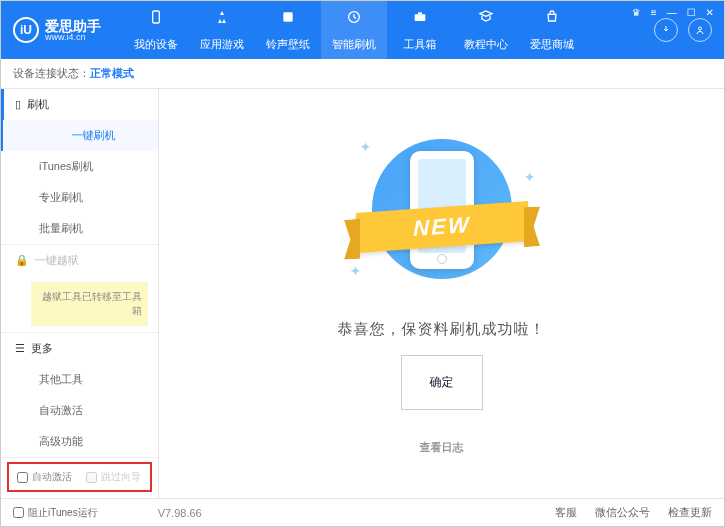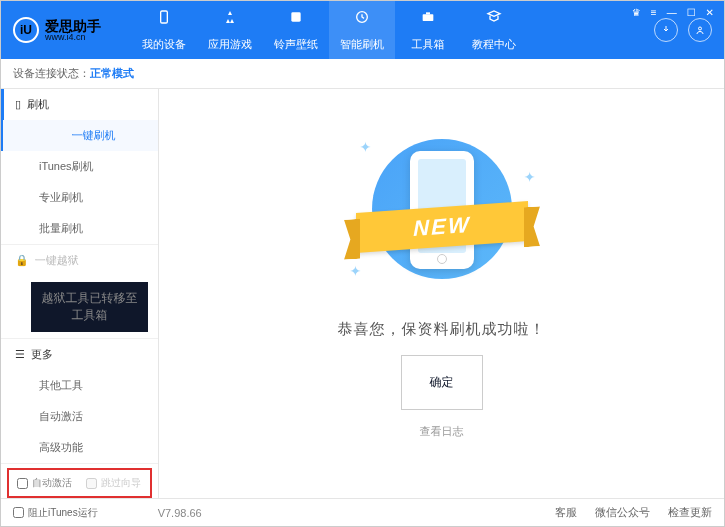--- a/index.html
+++ b/index.html
@@ -1,21 +1,21 @@
 <!DOCTYPE html>
 <html><head>
 <meta charset="utf-8">
 <style>
 * { margin: 0; padding: 0; box-sizing: border-box; font-family: "Microsoft YaHei", Arial, sans-serif; }
 body { width: 725px; height: 527px; overflow: hidden; background: #fff; }
 .window { width: 725px; height: 527px; display: flex; flex-direction: column; border: 1px solid #ccc; }
 
 
 .header { background: #1e7cf5; height: 58px; display: flex; align-items: center; padding: 0 12px; position: relative; }
-.logo-area { display: flex; align-items: center; gap: 6px; color: #000000; margin-right: 30px; }
+.logo-area { display: flex; align-items: center; gap: 6px; color: #ffffff; margin-right: 22px; }
 .logo-badge { width: 26px; height: 26px; border: 2px solid #fff; border-radius: 50%; display: flex; align-items: center; justify-content: center; font-weight: bold; font-size: 12px; }
 .logo-text { display: flex; flex-direction: column; line-height: 1; }
 .logo-title { font-size: 14px; font-weight: bold; }
 .logo-url { font-size: 9px; opacity: 0.9; }
 .nav { display: flex; height: 100%; flex: 1; }
 .nav-item { width: 66px; display: flex; flex-direction: column; align-items: center; justify-content: center; color: #fff; font-size: 11px; cursor: pointer; gap: 11px; }
 .nav-item.active { background: #3d8ff7; }
 .nav-icon { width: 18px; height: 18px; display: flex; align-items: center; justify-content: center; }
 .nav-icon svg { fill: #fff; }
 .header-right { display: flex; align-items: center; gap: 10px; color: #fff; }
@@ -28,21 +28,21 @@
 .status-val { color: #1e7cf5; font-weight: bold; }
 
 
 .body { flex: 1; display: flex; min-height: 0; }
 .sidebar { width: 158px; border-right: 1px solid #e5e5e5; display: flex; flex-direction: column; font-size: 11px; color: #555; overflow: hidden; }
 .side-section { border-bottom: 1px solid #f0f0f0; }
 .side-header { display: flex; align-items: center; gap: 6px; padding: 8px 14px; color: #333; }
 .side-header.active { border-left: 3px solid #1e7cf5; padding-left: 11px; }
 .side-item { padding: 8px 10px 8px 38px; cursor: pointer; color: #666; }
 .side-item.active { color: #1e7cf5; border-left: 2px solid #1e7cf5; padding-left: 36px; background: #f5f9ff; text-align: center; }
-.side-note { margin: 6px 10px 6px 30px; padding: 8px 6px; background: #0f172a; color: #888; font-size: 12px; text-align: center; }
+.side-note { margin: 6px 10px 6px 30px; padding: 8px 6px; background: #fef9c3; color: #888; font-size: 10px; text-align: right; }
 .side-locked { color: #bbb; display: flex; align-items: center; gap: 6px; padding: 8px 14px; }
 .side-spacer { flex: 1; }
 .checkbox-area { border: 2px solid #e03030; margin: 4px 6px; padding: 6px 8px; display: flex; gap: 14px; align-items: center; }
 .chk { display: flex; align-items: center; gap: 4px; font-size: 10px; color: #888; }
 .chk input { width: 11px; height: 11px; }
 .chk.disabled { color: #ccc; }
 .device-info { padding: 6px 10px; }
 
 
 .content { flex: 1; display: flex; flex-direction: column; align-items: center; padding-top: 40px; }
@@ -52,21 +52,21 @@
 .phone::before { content: ""; position: absolute; top: 8px; left: 8px; right: 8px; bottom: 16px; background: #d9effd; border-radius: 3px; }
 .phone::after { content: ""; position: absolute; bottom: 5px; left: 50%; transform: translateX(-50%); width: 8px; height: 8px; border: 1px solid #ccc; border-radius: 50%; }
 .ribbon { position: absolute; top: 78px; left: 14px; width: 172px; height: 40px; background: #ffc838; transform: skewY(-4deg); display: flex; align-items: center; justify-content: center; box-shadow: 0 2px 4px rgba(0,0,0,0.15); }
 .ribbon::before, .ribbon::after { content: ""; position: absolute; width: 16px; height: 40px; background: #e6a820; top: 6px; }
 .ribbon::before { left: -12px; clip-path: polygon(0 0, 100% 0, 100% 100%, 0 100%, 40% 50%); }
 .ribbon::after { right: -12px; clip-path: polygon(0 0, 100% 0, 60% 50%, 100% 100%, 0 100%); }
 .ribbon-text { color: #fff; font-weight: 900; font-size: 22px; font-style: italic; letter-spacing: 2px; font-family: Arial, sans-serif; }
 .sparkle { position: absolute; color: #9cd4fb; font-size: 14px; }
 .msg { margin-top: 11px; font-size: 15px; color: #555; letter-spacing: 1px; }
 .ok-btn { margin-top: 16px; padding: 18px 28px; border: 1px solid #ccc; background: #fff; font-size: 12px; color: #0f172a; cursor: pointer; }
-.log-link { margin-top: 14px; font-size: 11px; color: #999; cursor: pointer; }
+.log-link { margin-top: 30px; font-size: 11px; color: #999; cursor: pointer; font-weight: bold; }
 
 
 .footer { height: 28px; border-top: 1px solid #e5e5e5; display: flex; align-items: center; padding: 0 12px; font-size: 11px; color: #666; }
 .footer .chk { color: #666; }
 .footer-spacer { flex: 1; }
 .footer-item { margin-left: 18px; cursor: pointer; }
 .version { margin-left: 60px; color: #888; }
 </style>
 </head>
 <body>
@@ -130,20 +130,28 @@
           </span>
         <span>工具箱</span>
       </div>
       <div class="nav-item">
         <span class="nav-icon">
             <svg viewBox="0 0 24 24" width="16" height="16">
               <path d="M3 7l9-4 9 4-9 4z M6 10v5l6 3 6-3v-5" fill="none" stroke="#fff" stroke-width="2"></path>
             </svg>
           </span>
         <span>教程中心</span>
+      </div>
+      <div class="nav-item">
+        <span class="nav-icon">
+            <svg viewBox="0 0 24 24" width="16" height="16">
+              <path d="M6 8h12l-1 10H7z M9 8V6a3 3 0 016 0v2" fill="none" stroke="#fff" stroke-width="2"></path>
+            </svg>
+          </span>
+        <span>爱思商城</span>
       </div>
     </div>
     <div class="header-right">
       <div class="circ-btn">
           <svg viewBox="0 0 24 24" width="12" height="12">
             <path d="M12 4v10m-4-4l4 4 4-4" stroke="#fff" stroke-width="2" fill="none"></path>
           </svg>
         </div>
       <div class="circ-btn">
           <svg viewBox="0 0 24 24" width="12" height="12">

